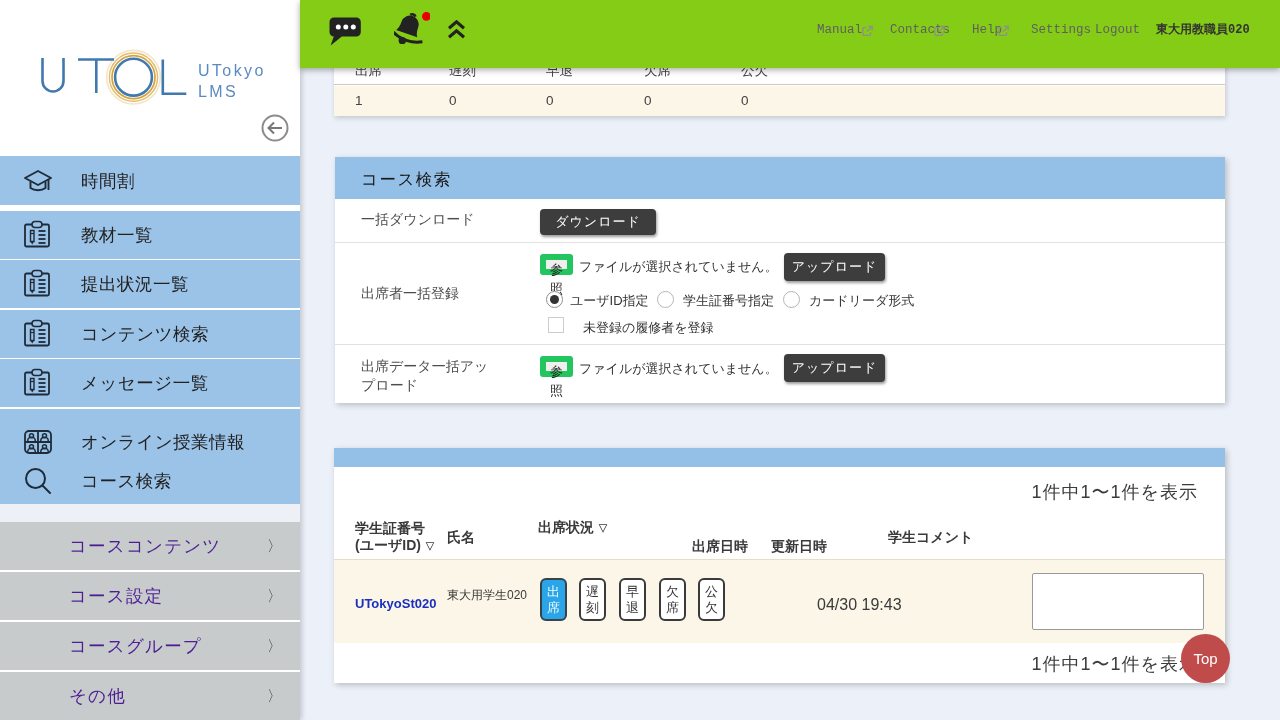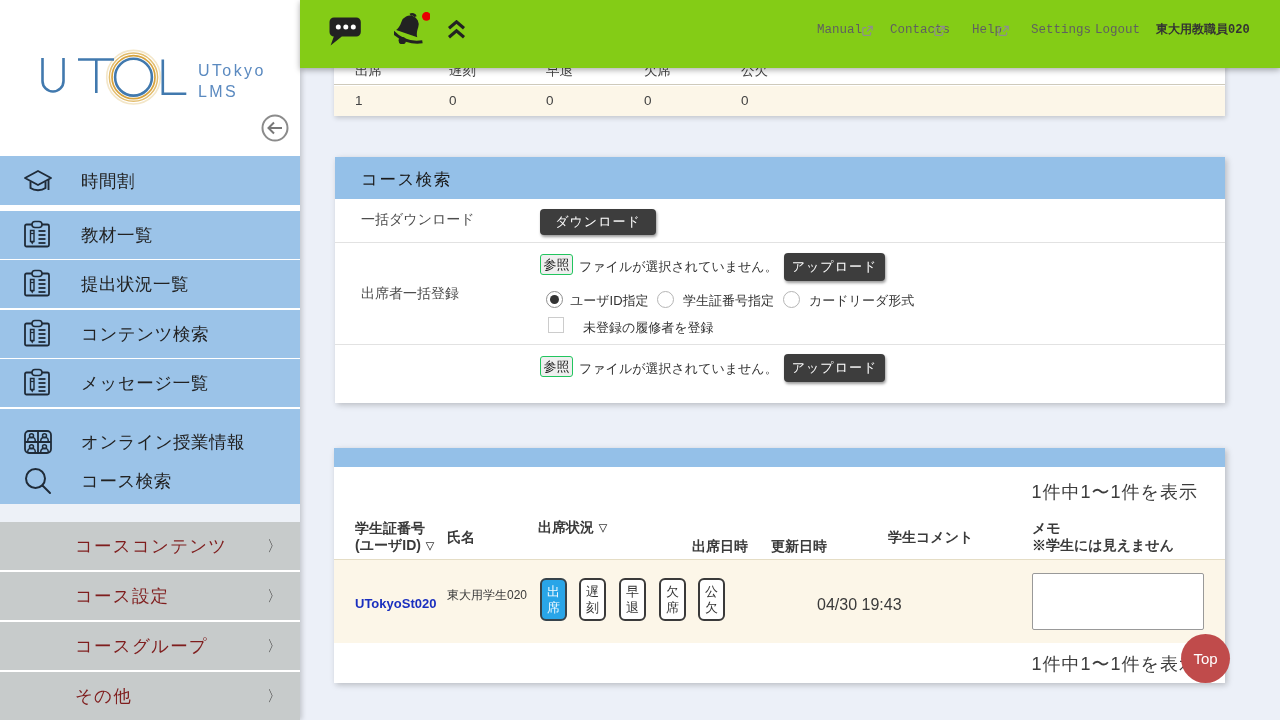--- a/index.html
+++ b/index.html
@@ -5,30 +5,30 @@
   * { margin:0; padding:0; box-sizing:border-box; }
   html,body { width:1280px; height:720px; overflow:hidden; }
   body { font-family:"Liberation Sans",sans-serif; background:#ecf0f8; position:relative; }
   .abs { position:absolute; }
   
   #sidebar { position:absolute; left:0; top:0; width:300px; height:720px; background:#ffffff; box-shadow:2px 0 5px rgba(0,0,0,0.18); }
   #sidetop { position:absolute; left:0; top:0; width:300px; height:160px; background:#ffffff; }
   .menuitem { position:absolute; left:0; width:300px; background:#9bc3e8; }
   .menuitem .txt { position:absolute; left:81px; top:50%; transform:translateY(-50%); font-size:17.5px; color:#222; letter-spacing:0.5px; }
   .grayitem { position:absolute; left:0; width:300px; background:#c7cbcb; }
-  .grayitem .txt { position:absolute; left:75px; top:50%; transform:translateY(-50%); font-size:17.5px; color:#7f1d1d; letter-spacing:1.2px;text-align:center; }
+  .grayitem .txt { position:absolute; left:69px; top:50%; transform:translateY(-50%); font-size:17.5px; color:#4c1d95; letter-spacing:1.2px;text-align:center; }
   .grayitem .chev { position:absolute; left:267px; top:50%; transform:translateY(-50%); font-size:15px; color:#444; }
   .micon { position:absolute; left:22px; top:50%; transform:translateY(-50%); }
   
   #topbar { position:absolute; left:300px; top:0; width:980px; height:68px; background:#84cc16; box-shadow:0 2px 6px rgba(0,0,0,0.33); z-index:10;font-family:Liberation Mono, monospace; }
   .toplink { position:absolute; top:0; height:60px; line-height:60px; font-size:12.5px; color:#606060; }
   
   .panel { position:absolute; background:#fff; box-shadow:2px 2px 6px rgba(0,0,0,0.22); }
   .darkbtn { position:absolute; background:#3d3d3d; color:#fff; font-size:13px; text-align:center; border-radius:4px; box-shadow:1px 2px 3px rgba(0,0,0,0.4); letter-spacing:1px; }
-  .reflbl { position:absolute; background:#efefef; border:1px solid #22c55e; border-radius:3px; font-size:13px; color:#222; text-align:center; }
+  .reflbl { position:absolute; background:#efefef; border:6px solid #22c55e; border-radius:3px; font-size:13px; color:#222; text-align:center; }
   .lbl { position:absolute; font-size:13.5px; color:#424242; }
   .sep { position:absolute; height:1px; background:#e2e2e2; }
 </style>
 </head>
 <body>
 
 <div id="sidebar"></div>
 <div class="abs" style="left:0; top:504px; width:300px; height:18px; background:#edf1f7;"></div>
 <div id="sidetop">
   <svg class="abs" style="left:38px; top:48px;" width="235" height="66" viewBox="0 0 235 66">
@@ -237,36 +237,36 @@
   <div class="darkbtn" style="left:449px; top:96px; width:101px; height:28px; line-height:28px;">アップロード</div>
   <span class="abs radio1" style="left:211px; top:133.5px;"></span>
   <span class="abs smlbl" style="left:235px; top:134.5px;">ユーザID指定</span>
   <span class="abs radio0" style="left:322px; top:133.5px;"></span>
   <span class="abs smlbl" style="left:348px; top:134.5px;">学生証番号指定</span>
   <span class="abs radio0" style="left:448px; top:133.5px;"></span>
   <span class="abs smlbl" style="left:474px; top:134.5px;">カードリーダ形式</span>
   <div class="abs" style="left:213px; top:160px; width:16px; height:16px; background:#fff; border:1px solid #ccc;"></div>
   <span class="abs smlbl" style="left:248px; top:162px;">未登録の履修者を登録</span>
   
+  <span class="abs biglbl" style="left:26px; top:200px; width:134px; line-height:19px;">出席データ一括アップロード</span>
   <div class="reflbl" style="left:205px; top:199px; width:33px; height:21px; line-height:19px;">参照</div>
   <span class="abs smlbl" style="left:244px; top:203px;">ファイルが選択されていません。</span>
   <div class="darkbtn" style="left:449px; top:197px; width:101px; height:28px; line-height:28px;">アップロード</div>
 </div>
 
 <div class="panel" style="left:334px; top:448px; width:891px; height:235px;">
   <div class="abs" style="left:0; top:0; width:891px; height:19px; background:#94c0e8;"></div>
   <span class="abs" style="right:27px; top:32px; font-size:18px; letter-spacing:1px; color:#3c3c3c;">1件中1〜1件を表示</span>
 
   <span class="th" style="left:21px; top:72px;">学生証番号<br>(ユーザID) <span style="font-size:10px;">▽</span></span>
   <span class="th" style="left:113px; top:81px;">氏名</span>
   <span class="th" style="left:204px; top:71px;">出席状況 <span style="font-size:10px;">▽</span></span>
   <span class="th" style="left:358px; top:90px;">出席日時</span>
   <span class="th" style="left:437px; top:90px;">更新日時</span>
   <span class="th" style="left:554px; top:81px;">学生コメント</span>
-  <span class="th" style="left:698px; top:72px;">メモ<br>※学生には見えません</span>
   <div class="abs" style="left:0; top:111px; width:891px; height:1px; background:#e5ddc5;"></div>
 
   <div class="abs" style="left:0; top:112px; width:891px; height:83px; background:#fcf6e8;"></div>
   <span class="abs" style="left:21px; top:148px; font-size:13px; font-weight:bold; color:#1a2fbf;">UTokyoSt020</span>
   <span class="abs" style="left:113px; top:140px; width:88px; font-size:12px; color:#3a3a3a; line-height:15px; word-break:break-all;">東大用学生020</span>
   <div class="stbtn on" style="left:206px; top:130px;">出<br>席</div>
   <div class="stbtn" style="left:245px; top:130px;">遅<br>刻</div>
   <div class="stbtn" style="left:285px; top:130px;">早<br>退</div>
   <div class="stbtn" style="left:325px; top:130px;">欠<br>席</div>
   <div class="stbtn" style="left:364px; top:130px;">公<br>欠</div>

